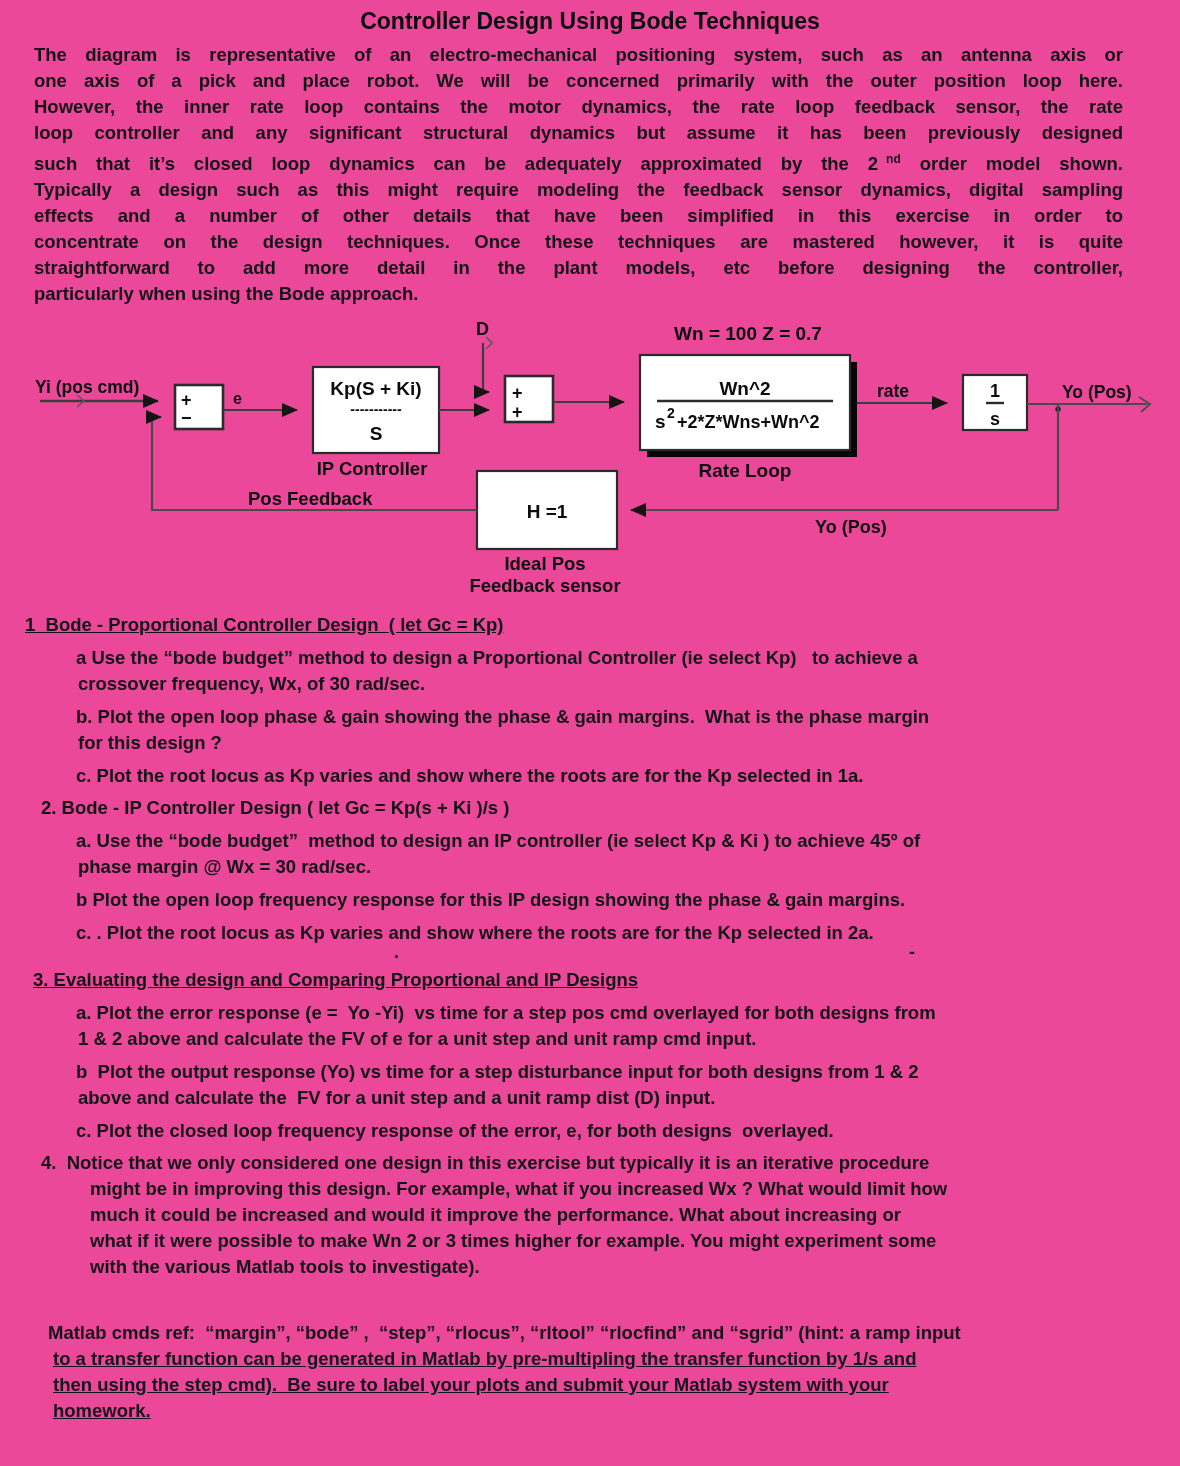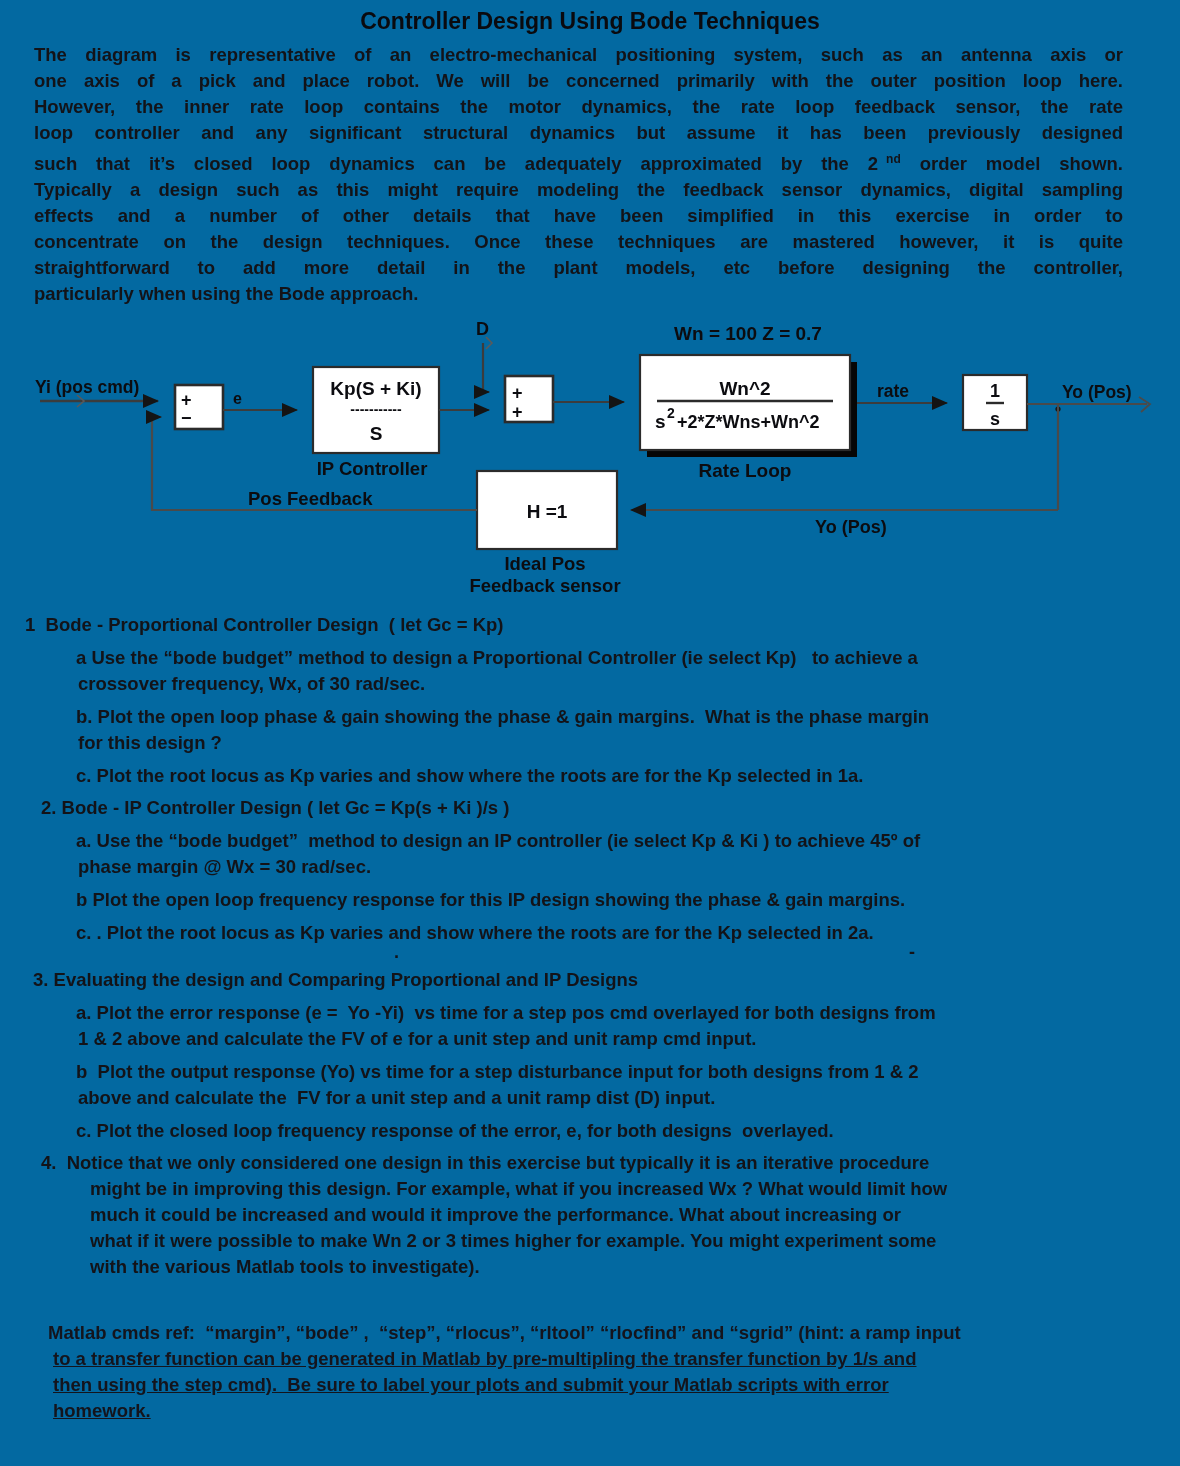--- a/index.html
+++ b/index.html
@@ -1,17 +1,17 @@
 <!DOCTYPE html>
 <html><head>
 <meta charset="utf-8">
 <style>
   html,body { margin:0; padding:0; background:#ffffff; }
   .page {
-    position:relative; width:1180px; height:1466px; background:#0369a1;
+    position:relative; width:1180px; height:1466px; background:#ec4899;
     overflow:hidden; color:#101014;
     font-family:"Liberation Sans", sans-serif;
   }
   .title {
     margin:0; padding-top:8px; text-align:center;
     font-size:23px; font-weight:bold; color:#0a0a0e;
   }
   .intro { margin:7px 57px 0 34px; font-size:18.5px; font-weight:bold; color:#131318; }
   .jl { line-height:26px; text-align:justify; text-align-last:justify; }
   .jl.last { text-align:left; text-align-last:left; }
@@ -19,21 +19,21 @@
   .diagram { position:relative; width:1180px; height:300px; }
   .diagram svg { display:block; }
   .diagram text { font-family:"Liberation Sans", sans-serif; font-weight:bold; fill:#0c0c10; }
   .problems { font-size:18.5px; font-weight:bold; color:#131318; }
   .ln { line-height:26px; white-space:pre-wrap; }
   .h-num { padding-left:25px; }
   .h-num2 { padding-left:33px; }
   .sub1 { padding-left:76px; }
   .sub2 { padding-left:78px; }
   .cont4 { padding-left:90px; }
-  .mt5 { margin-top:5px; }
+  .mt5 { margin-top:5px;text-decoration:underline; }
   .mt6 { margin-top:6px;margin-left:8px; }
   .mt7 { margin-top:7px; }
   .dotsrow { position:relative; height:14px; margin-top:2px; font-size:18px; font-weight:bold; }
   .dot1 { position:absolute; left:394px; top:-6px; }
   .dot2 { position:absolute; left:909px; top:-6px; }
   .matlab { margin-top:40px; font-size:18.5px; font-weight:bold; color:#14141c; }
   .mfirst { padding-left:48px; }
   .mcont  { padding-left:53px;text-decoration:underline; }
 </style>
 </head>
@@ -157,17 +157,17 @@
     <div class="ln h-num2 mt6">4.  Notice that we only considered one design in this exercise but typically it is an iterative procedure</div>
     <div class="ln cont4">might be in improving this design. For example, what if you increased Wx ? What would limit how</div>
     <div class="ln cont4">much it could be increased and would it improve the performance. What about increasing or</div>
     <div class="ln cont4">what if it were possible to make Wn 2 or 3 times higher for example. You might experiment some</div>
     <div class="ln cont4">with the various Matlab tools to investigate).</div>
   </div>
 
   <div class="matlab">
     <div class="ln mfirst">Matlab cmds ref:  “margin”, “bode” ,  “step”, “rlocus”, “rltool” “rlocfind” and “sgrid” (hint: a ramp input</div>
     <div class="ln mcont">to a transfer function can be generated in Matlab by pre-multipling the transfer function by 1/s and</div>
-    <div class="ln mcont">then using the step cmd).  Be sure to label your plots and submit your Matlab scripts with error</div>
+    <div class="ln mcont">then using the step cmd).  Be sure to label your plots and submit your Matlab system with your</div>
     <div class="ln mcont">homework.</div>
   </div>
 
 </div>
 
 </body></html>

